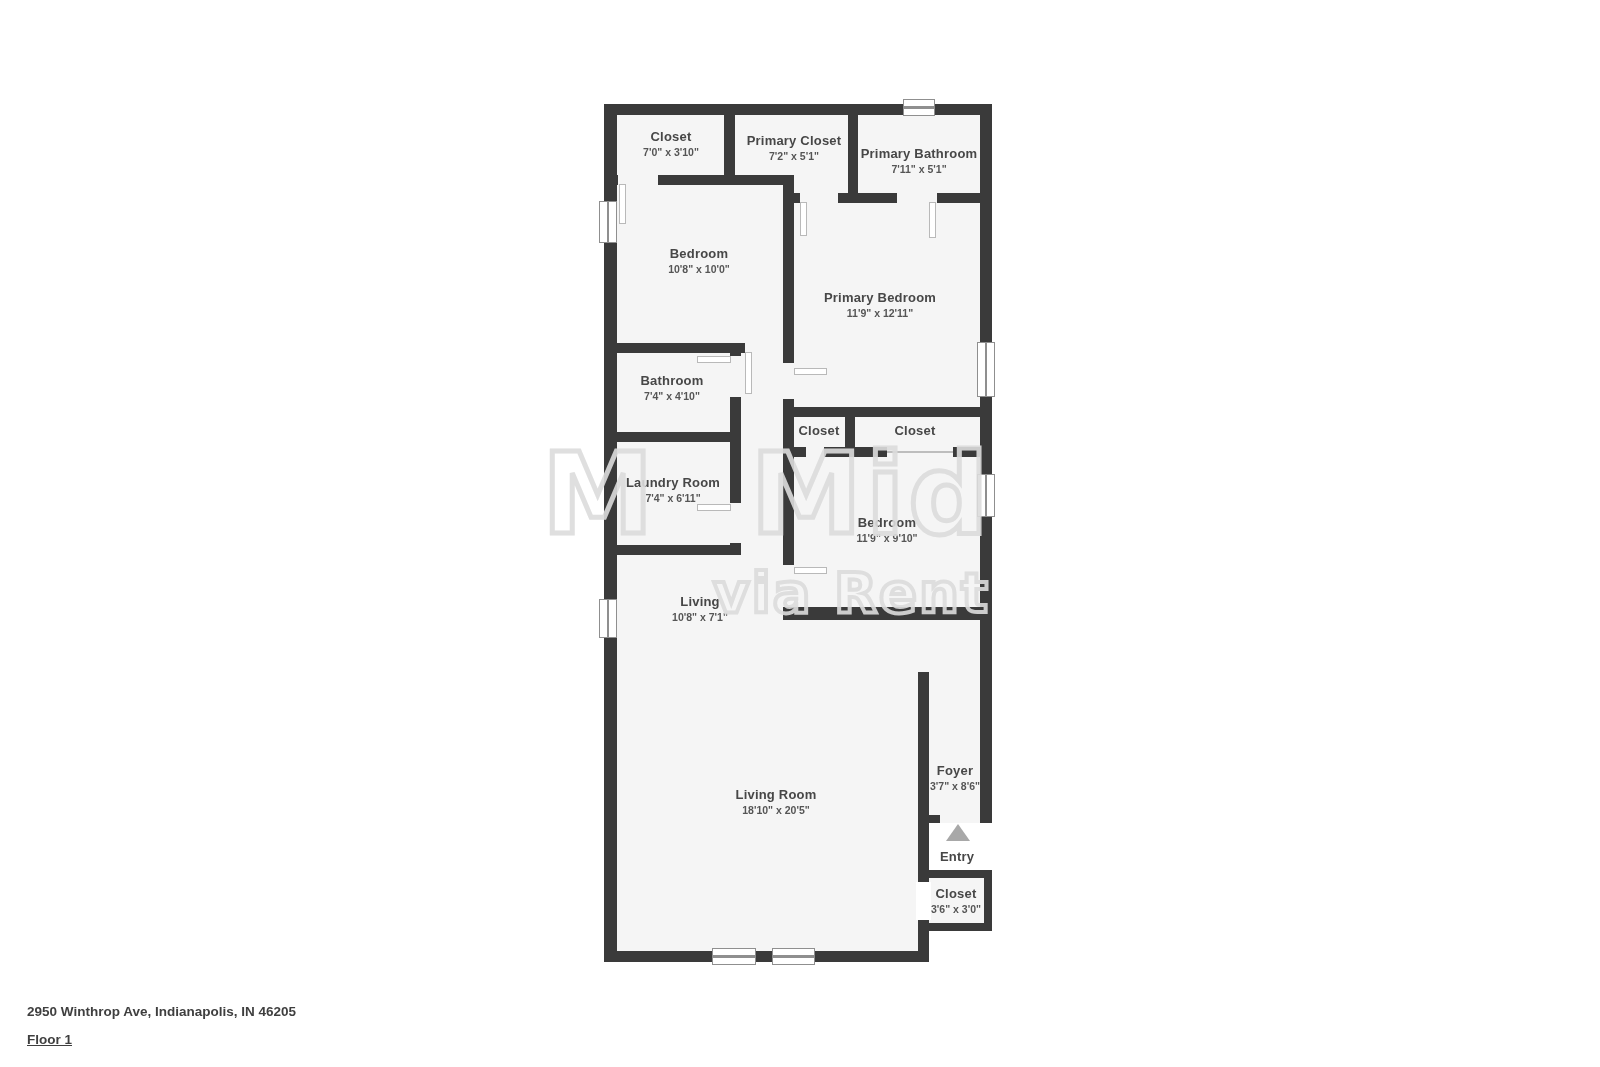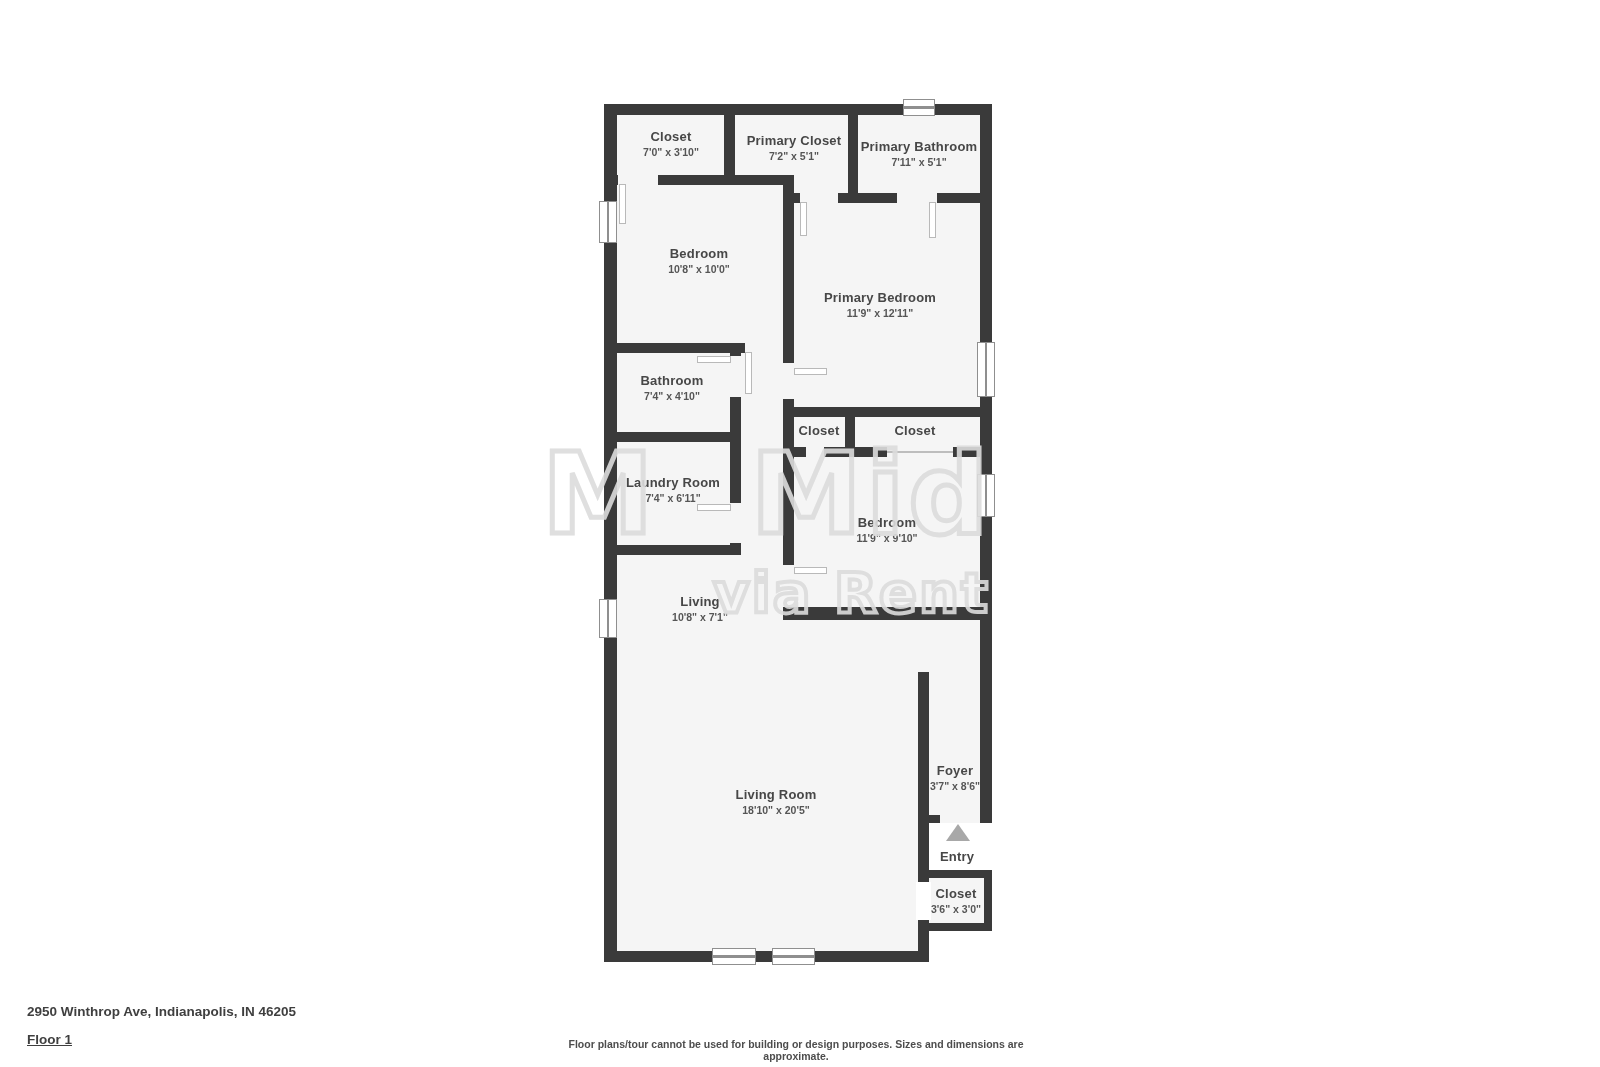--- a/index.html
+++ b/index.html
@@ -106,21 +106,21 @@
   <div class="entry-arrow" style="left:946px;top:824px;"></div>
 
   <div class="room-label" style="left:671px;top:129px;">
     <span class="rname">Closet</span>
     <span class="rdims">7'0" x 3'10"</span>
   </div>
   <div class="room-label" style="left:794px;top:133px;">
     <span class="rname">Primary Closet</span>
     <span class="rdims">7'2" x 5'1"</span>
   </div>
-  <div class="room-label" style="left:919px;top:139px;">
+  <div class="room-label" style="left:919px;top:146px;">
     <span class="rname">Primary Bathroom</span>
     <span class="rdims">7'11" x 5'1"</span>
   </div>
   <div class="room-label" style="left:699px;top:246px;">
     <span class="rname">Bedroom</span>
     <span class="rdims">10'8" x 10'0"</span>
   </div>
   <div class="room-label" style="left:880px;top:290px;">
     <span class="rname">Primary Bedroom</span>
     <span class="rdims">11'9" x 12'11"</span>
@@ -165,14 +165,13 @@
 
   <div id="watermark">
     <div id="wm1" class="wm-line">M Midw</div>
     <div id="wm2" class="wm-line">via RentEngin</div>
   </div>
 </div>
 
 <div id="footer">
   <div id="address">2950 Winthrop Ave, Indianapolis, IN 46205</div>
   <div id="floor-label">Floor 1</div>
-  <div id="disclaimer">Floor plans/tour cannot be used for building or design purposes. Sizes and dimensions are approximate.</div>
 </div>
 
 </body></html>

